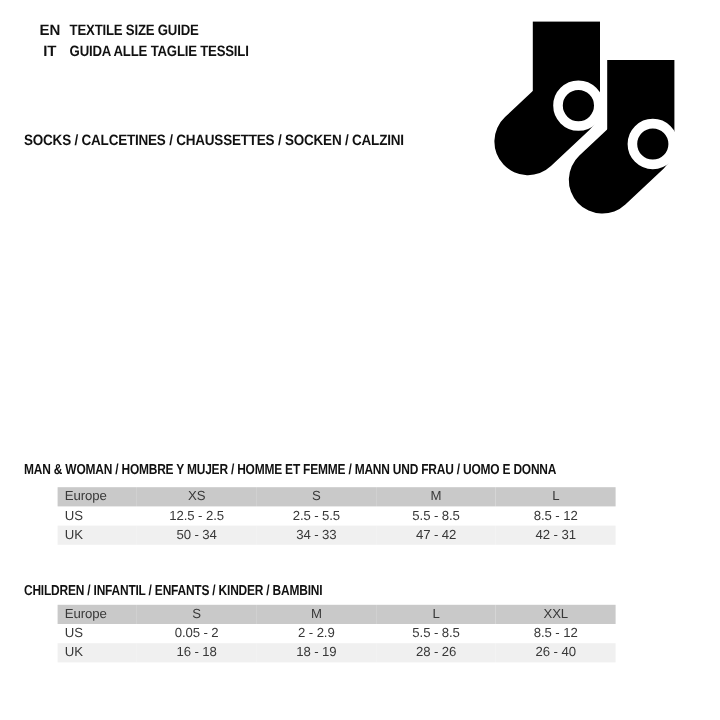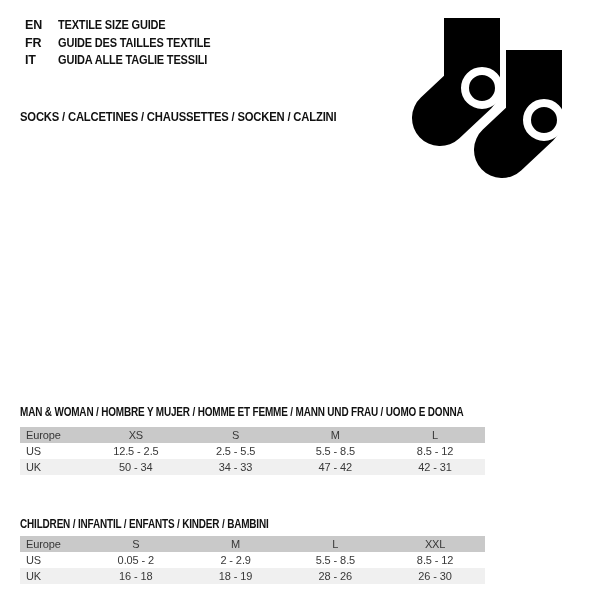--- a/index.html
+++ b/index.html
@@ -8,60 +8,56 @@
     --table-text:#383838;
     --title-text:#111111;
     --icon:#000000;
   }
   *{margin:0;padding:0;box-sizing:border-box;}
   html,body{width:600px;height:600px;background:#ffffff;overflow:hidden;}
   body{position:relative;font-family:"Liberation Sans","DejaVu Sans",sans-serif;color:var(--title-text);}
 
   
   .lang-block{position:absolute;left:25px;top:17px;}
-  .lang-row{display:flex;height:17.5px;line-height:17.5px;align-items:center;}
+  .lang-row{display:flex;height:17.5px;line-height:17.5px;align-items:center;text-align:center;}
   .lang-code{display:inline-block;width:33px;font-size:12.5px;font-weight:700;letter-spacing:-0.2px;}
   .lang-label{display:inline-block;font-size:12.5px;font-weight:700;white-space:nowrap;
               transform:scaleX(0.88);transform-origin:0 50%;letter-spacing:-0.2px;}
 
   .category-title{position:absolute;left:20px;top:110px;font-size:12.5px;font-weight:700;
                   white-space:nowrap;transform:scaleX(0.9);transform-origin:0 0;
                   line-height:14px;letter-spacing:-0.2px;}
 
   
   .socks-icon{position:absolute;left:406px;top:10px;width:168px;height:180px;color:var(--icon);}
 
   
   .table-block{position:absolute;left:20px;width:465px;}
-  .tb-adult{top:406px;}
-  .tb-child{top:518px;}
+  .tb-adult{top:385px;}
+  .tb-child{top:486px;}
   .tbl-title{font-size:12px;font-weight:700;line-height:13px;white-space:nowrap;
              transform:scaleX(0.83);transform-origin:0 0;letter-spacing:-0.2px;color:var(--title-text);}
   .tb-adult .tbl-title{margin-bottom:8px;}
   .tb-child .tbl-title{margin-bottom:5px;}
   table.size-table{width:465px;border-collapse:collapse;table-layout:fixed;
-                   font-size:11px;color:var(--table-text);letter-spacing:-0.1px;}
+                   font-size:11px;color:var(--table-text);letter-spacing:-0.1px;margin-left:28px;}
   table.size-table col.c-region{width:66px;}
   table.size-table th,table.size-table td{height:16px;line-height:16px;padding:0;
                    text-align:center;font-weight:400;white-space:nowrap;}
   table.size-table th:first-child,table.size-table td:first-child{text-align:left;padding-left:6px;}
   table.size-table thead tr{background:var(--header-row-bg);}
   table.size-table tbody tr.row-alt{background:var(--alt-row-bg);}
 </style>
 </head>
 <body>
 
 <div class="lang-block">
   <div class="lang-row">
     <span class="lang-code">EN</span>
     <span class="lang-label">TEXTILE SIZE GUIDE</span>
-  </div>
-  <div class="lang-row">
-    <span class="lang-code">FR</span>
-    <span class="lang-label">GUIDE DES TAILLES TEXTILE</span>
   </div>
   <div class="lang-row">
     <span class="lang-code">IT</span>
     <span class="lang-label">GUIDA ALLE TAGLIE TESSILI</span>
   </div>
 </div>
 
 <div class="category-title">SOCKS / CALCETINES / CHAUSSETTES / SOCKEN / CALZINI</div>
 
 <svg class="socks-icon" viewBox="0 0 168 180" xmlns="http://www.w3.org/2000/svg" aria-hidden="true">
@@ -144,17 +140,17 @@
         <td>0.05 - 2</td>
         <td>2 - 2.9</td>
         <td>5.5 - 8.5</td>
         <td>8.5 - 12</td>
       </tr>
       <tr class="row-alt">
         <td>UK</td>
         <td>16 - 18</td>
         <td>18 - 19</td>
         <td>28 - 26</td>
-        <td>26 - 30</td>
+        <td>26 - 40</td>
       </tr>
     </tbody>
   </table>
 </section>
 
 </body></html>

